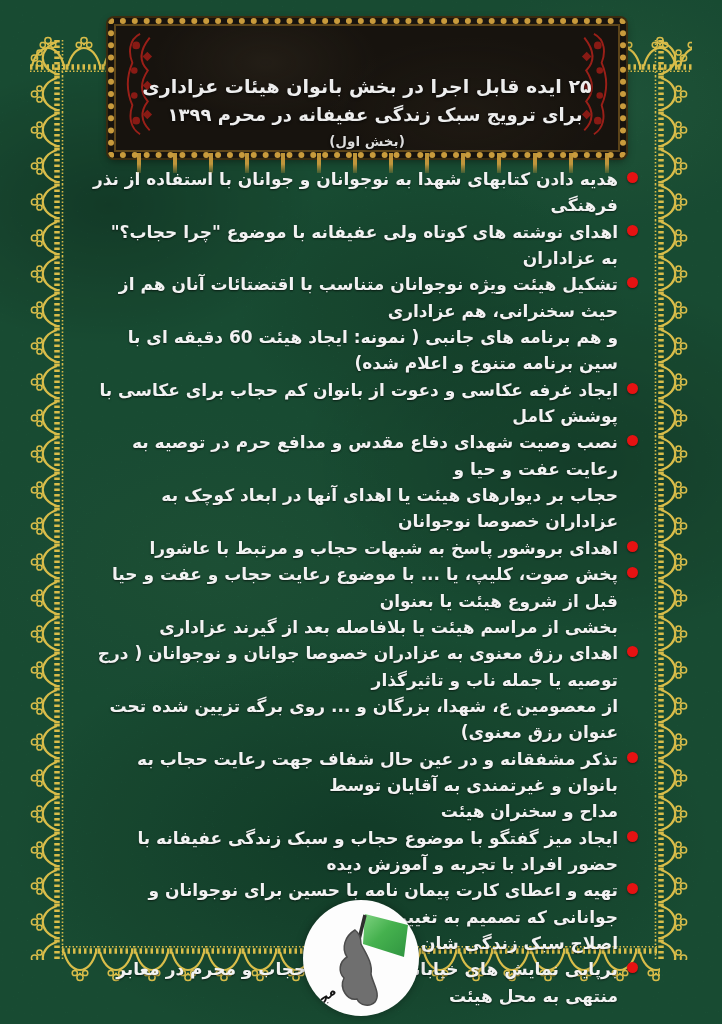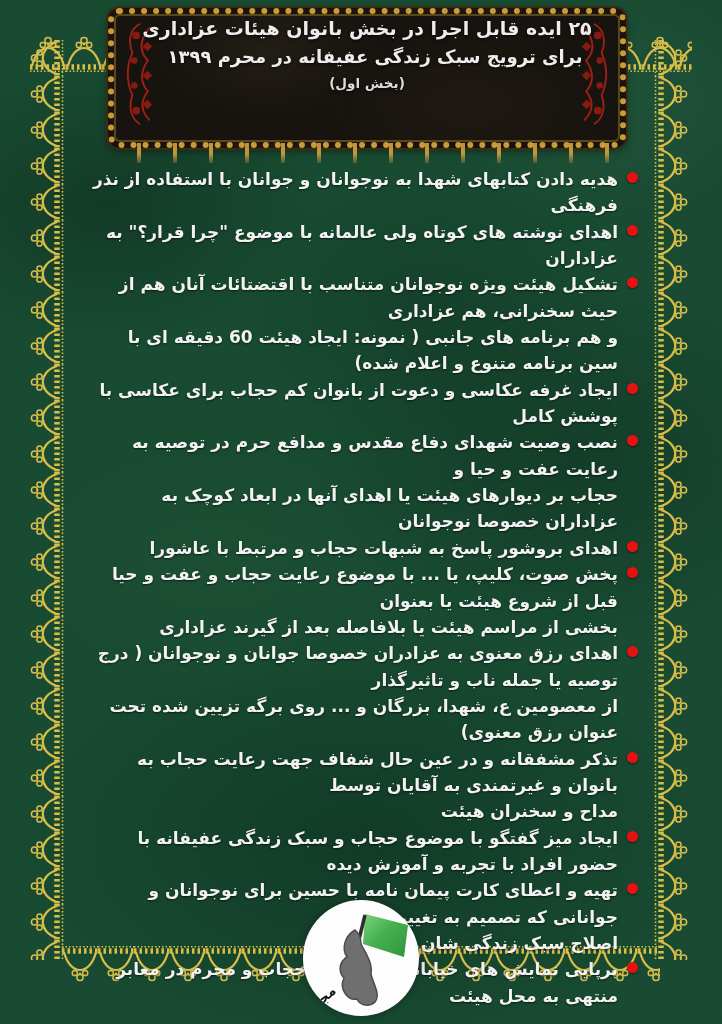--- a/index.html
+++ b/index.html
@@ -13,28 +13,28 @@
       radial-gradient(ellipse 500px 300px at 50% 82%, rgba(8,38,24,.35), transparent 70%),
       radial-gradient(ellipse 250px 180px at 85% 10%, rgba(52,118,82,.35), transparent 70%),
       radial-gradient(ellipse 350px 220px at 30% 55%, rgba(45,105,72,.30), transparent 70%),
       radial-gradient(ellipse 280px 200px at 60% 30%, rgba(12,45,28,.25), transparent 70%);
   }
   .noise{position:absolute;inset:0;z-index:1;pointer-events:none;opacity:.35;}
   .lace{position:absolute;inset:0;z-index:2;pointer-events:none;}
 
   
   .banner{
-    position:absolute;left:108px;top:8px;width:506px;height:128px;z-index:4;
+    position:absolute;left:108px;top:18px;width:506px;height:128px;z-index:4;
     background:#17130e;
     background-image:
       radial-gradient(ellipse 160px 90px at 30% 30%, rgba(70,60,45,.25), transparent 70%),
       radial-gradient(ellipse 200px 110px at 70% 70%, rgba(60,50,35,.2), transparent 70%);
-    border:6px dotted #c99b3c;border-radius:12px;
+    border:6px dotted #c99b3c;border-radius:6px;
     box-shadow:inset 0 0 0 2px #5d451a, 0 0 0 2px #3a2c10, 0 3px 8px rgba(0,0,0,.45);
-    display:flex;flex-direction:column;align-items:center;justify-content:flex-start;
+    display:flex;flex-direction:column;align-items:center;justify-content:flex-end;
   }
   .banner-ornament{position:absolute;top:4px;width:44px;height:112px;opacity:.95;}
   .banner-ornament.left{left:6px;}
   .banner-ornament.right{right:6px;transform:scaleX(-1);}
   .banner-title{direction:rtl;text-align:center;color:#ededed;font-weight:bold;
     text-shadow:0 1px 3px rgba(0,0,0,.8);z-index:2;line-height:1.55;}
   .banner-title .l1{font-size:19px;}
   .banner-title .l2{font-size:18px;margin-left:16px;}
   .banner-title .l3{font-size:13.5px;color:#dcdcdc;margin-top:2px;}
   .tassels{position:absolute;left:8px;right:8px;bottom:-21px;height:20px;
@@ -152,21 +152,21 @@
     <div class="tassels"></div>
   </div>
 
   <ul class="idea-list">
     <li class="idea-item">
         <span class="bullet"></span>
         <div class="idea-text">هدیه دادن کتابهای شهدا به نوجوانان و جوانان با استفاده از نذر فرهنگی</div>
       </li>
     <li class="idea-item">
         <span class="bullet"></span>
-        <div class="idea-text">اهدای نوشته های کوتاه ولی عالمانه با موضوع "چرا قرار؟" به عزاداران</div>
+        <div class="idea-text">اهدای نوشته های کوتاه ولی عفیفانه با موضوع "چرا حجاب؟" به عزاداران</div>
       </li>
     <li class="idea-item">
         <span class="bullet"></span>
         <div class="idea-text">تشکیل هیئت ویژه نوجوانان متناسب با اقتضتائات آنان هم از حیث سخنرانی، هم عزاداری
 و هم برنامه های جانبی ( نمونه: ایجاد هیئت 60 دقیقه ای با سین برنامه متنوع و اعلام شده)</div>
       </li>
     <li class="idea-item">
         <span class="bullet"></span>
         <div class="idea-text">ایجاد غرفه عکاسی و دعوت از بانوان کم حجاب برای عکاسی با پوشش کامل</div>
       </li>

